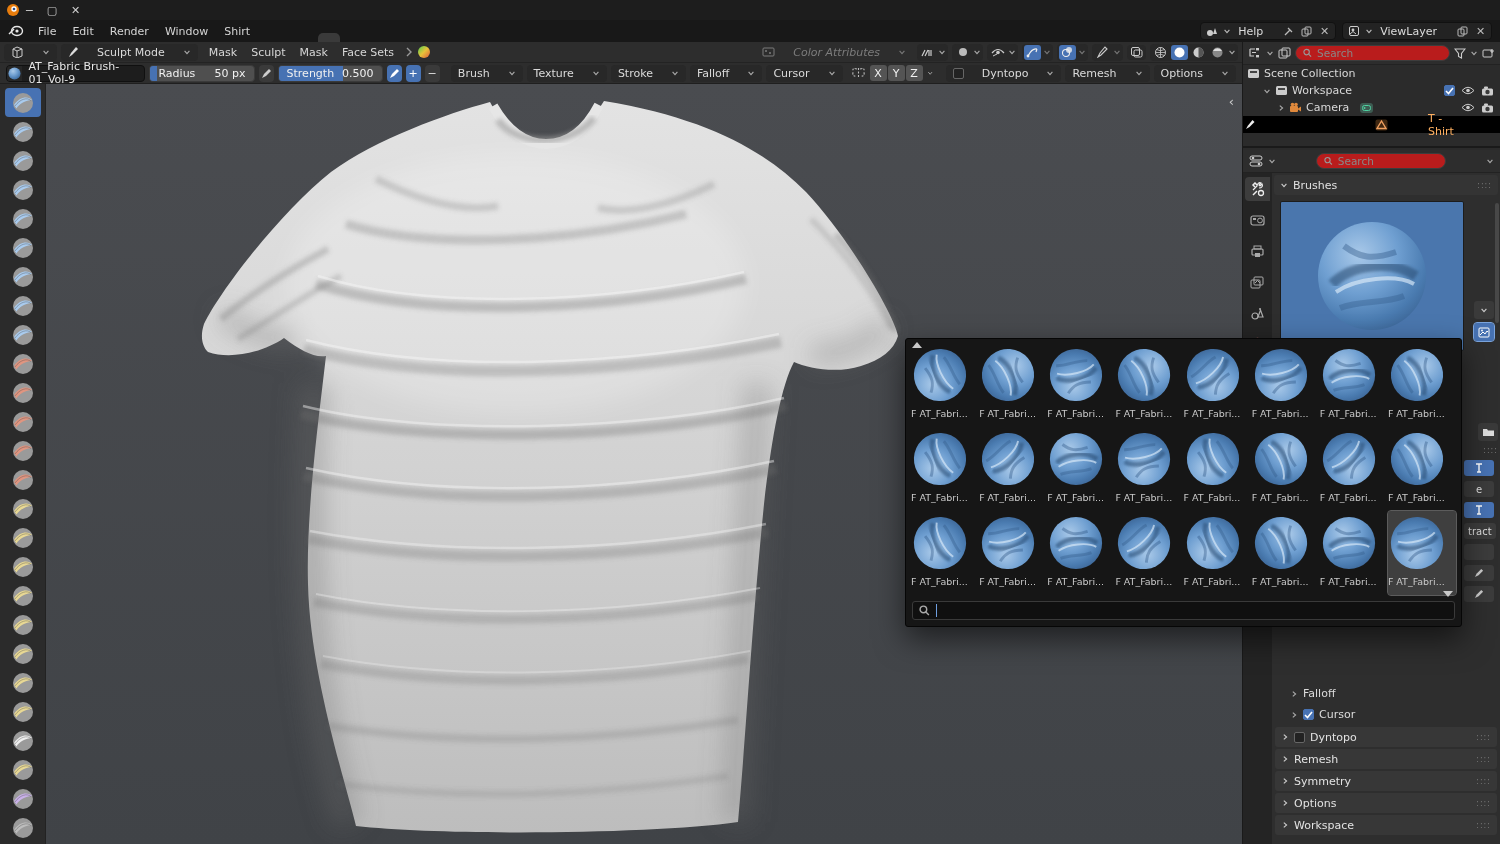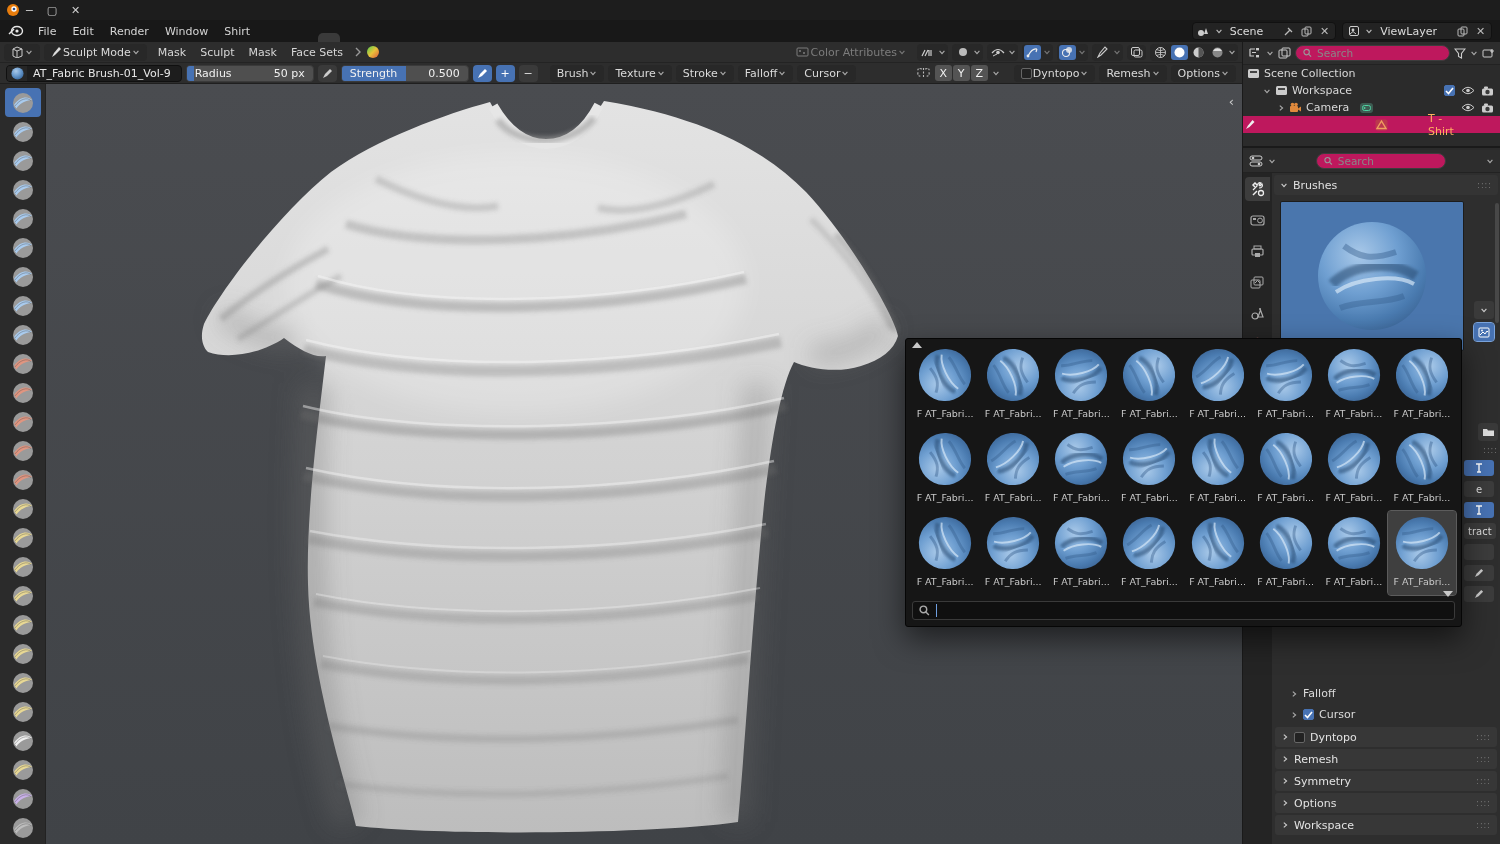--- a/index.html
+++ b/index.html
@@ -20,24 +20,24 @@
   .tab.active { background:#3a3a3a; color:#e8e8e8; }
   .topbar-right { margin-left:auto; display:flex; gap:6px; align-items:center; }
   .id-block { display:flex; align-items:center; background:#232323; border:1px solid #111; border-radius:4px; height:18px; padding:0 4px; gap:5px; }
   .id-block .txt { color:#dcdcdc; padding:0 14px 0 2px; }
   .mini-ic { width:13px; height:13px; display:inline-flex; align-items:center; justify-content:center; color:#bbb; }
 
   
   .left-area { position:absolute; top:42px; left:0; width:1242px; }
   .vheader { height:21px; background:#2d2d2d; border-bottom:1px solid #232323; display:flex; align-items:center; padding:0 4px; gap:4px; }
   .vheader .menu { padding:2px 7px; color:#d6d6d6; }
-  .drop-btn { display:flex; align-items:center; gap:1px; background:#282828; border-radius:4px; padding:2px 7px; color:#dadada; height:17px; }
+  .drop-btn { display:flex; align-items:center; gap:18px; background:#282828; border-radius:4px; padding:2px 7px; color:#dadada; height:17px; }
   .chev { width:8px; height:8px; display:inline-block; }
   .sep-flex { flex:1; }
-  .dim { color:#7c7c7c; }
+  .dim { color:#7c7c7c;font-style:italic; }
   .hdr-icon-group { display:flex; align-items:center; background:#282828; border-radius:4px; height:17px; padding:0 2px; gap:2px; }
   .hdr-ic { width:17px; height:15px; display:inline-flex; align-items:center; justify-content:center; border-radius:3px; }
   .hdr-ic.on { background:#4772b3; }
 
   
   .btoolbar { height:21px; background:#2d2d2d; border-bottom:1px solid #1f1f1f; display:flex; align-items:center; padding:0 6px; gap:4px; }
   .brush-name { display:flex; align-items:center; background:#1d1d1d; border:1px solid #101010; border-radius:4px; height:17px; }
   .brush-name .th { width:20px; height:15px; display:flex; align-items:center; justify-content:center; background:#262626; border-radius:3px 0 0 3px; }
   .brush-name .nm { padding:0 10px 0 6px; color:#e6e6e6; }
   .slider { position:relative; width:128px; height:17px; background:#4f4f4f; border-radius:4px; overflow:hidden; display:flex; align-items:center; justify-content:space-between; padding:0 8px; border:1px solid #3a3a3a;}
@@ -57,26 +57,26 @@
   .tool-btn svg { display:block; }
 
   
   .viewport { position:absolute; top:84px; left:46px; width:1196px; height:760px; background:linear-gradient(#4a4c50, #404347); overflow:hidden; }
   .sidebar-arrow { position:absolute; top:10px; right:8px; color:#cfcfcf; font-size:13px; }
 
   
   .right-col { position:absolute; top:42px; right:0; width:258px; height:802px; background:#2b2b2b; border-left:1px solid #1a1a1a; }
   .outliner { height:106px; border-bottom:2px solid #1a1a1a; background:#2b2b2b; }
   .o-header { height:23px; background:#2d2d2d; display:flex; align-items:center; gap:4px; padding:0 5px; border-bottom:1px solid #222; }
-  .search-field { flex:1; display:flex; align-items:center; gap:5px; background:#be185d; border:1px solid #3d3d3d; border-radius:9px; height:16px; padding:0 7px; }
+  .search-field { flex:1; display:flex; align-items:center; gap:5px; background:#b91c1c; border:1px solid #3d3d3d; border-radius:9px; height:16px; padding:0 7px; }
   .search-field input { background:transparent; border:0; outline:0; color:#ddd; width:100%; font-size:10.5px; }
   .search-field input::placeholder { color:#888; }
   .o-row { height:17px; display:flex; align-items:center; gap:4px; padding:0 4px; }
   .o-row .lbl { color:#d8d8d8; }
-  .o-row.selected { background:#be185d;gap:40px; }
+  .o-row.selected { background:#000000;gap:40px; }
   .o-row.selected .lbl { color:#ffb060; }
   .o-right { margin-left:auto; display:flex; gap:6px; align-items:center; padding-right:2px; }
   .indent1 { width:12px; } .indent2 { width:26px; }
 
   .props { position:absolute; top:108px; left:0; right:0; bottom:0; background:#2b2b2b; }
   .p-header { height:23px; background:#2d2d2d; display:flex; align-items:center; gap:5px; padding:0 6px; border-bottom:1px solid #222; }
   .p-body { position:absolute; top:23px; left:0; right:0; bottom:0; display:flex; }
   .tabstrip { width:29px; background:#242424; padding-top:4px; display:flex; flex-direction:column; align-items:center; gap:7px; }
   .ptab { width:25px; height:24px; border-radius:4px 0 0 4px; display:flex; align-items:center; justify-content:center; }
   .ptab.active { background:#3d3d3d; }
@@ -96,21 +96,21 @@
   .sub-row { display:flex; align-items:center; gap:5px; padding:4px 0 4px 18px; color:#dcdcdc; }
   .prop-panel { display:flex; align-items:center; gap:5px; background:#373737; border-radius:3px; margin:2px 3px; height:20px; padding:0 6px; color:#e2e2e2; }
   .prop-panel .dots { margin-left:auto; color:#777; font-size:8px; letter-spacing:1px; }
   .prop-panel .cb { display:none; }
   .prop-panel.checkbox .cb { display:inline-flex; }
   .vscroll { position:absolute; right:1px; top:30px; width:4px; height:120px; background:#5a5a5a; border-radius:2px; opacity:.6; }
 
   
   .popup { position:absolute; left:905px; top:338px; width:557px; height:289px; background:#161616; border:1px solid #060606; border-radius:3px; box-shadow:0 12px 30px rgba(0,0,0,.55); z-index:50; }
   .grid { position:absolute; top:4px; left:5px; right:5px; display:grid; grid-template-columns:repeat(8, 1fr); }
-  .cell { height:84px; display:flex; flex-direction:column; align-items:center; justify-content:flex-start; border-radius:3px; padding-top:3px; }
+  .cell { height:84px; display:flex; flex-direction:column; align-items:flex-start; justify-content:flex-start; border-radius:3px; padding-top:3px; }
   .cell.selected { background:#3f3f3f; outline:1px solid #5c5c5c; }
   .cell .thumb { width:58px; height:58px; }
   .cell .thumb svg { width:58px; height:58px; }
   .cell-label { margin-top:4px; font-size:9.5px; color:#c9c9c9; max-width:64px; overflow:hidden; white-space:nowrap; }
   .cell:nth-child(2n) .thumb svg { transform:rotate(72deg); }
   .cell:nth-child(3n) .thumb svg { transform:rotate(160deg) scaleX(-1); }
   .cell:nth-child(4n+1) .thumb svg { transform:rotate(250deg); }
   .cell:nth-child(5n) .thumb svg { transform:rotate(310deg) scaleY(-1); }
   .popup-search { position:absolute; left:6px; right:6px; bottom:6px; height:19px; display:flex; align-items:center; gap:6px; background:#101010; border:1px solid #3a3a3a; border-radius:3px; padding:0 6px; }
   .popup-search input { flex:1; background:transparent; border:0; outline:0; color:#ddd; font-size:10.5px; border-left:1px solid #6f9fe0; padding-left:2px; height:13px; }
@@ -202,21 +202,21 @@
       <span class="id-block">
         <span class="mini-ic">
             <svg width="12" height="12" viewBox="0 0 12 12">
               <circle cx="4" cy="8" r="3" fill="#ccc"></circle>
               <path d="M7 9 L9 3 L11 9 Z" fill="#ccc"></path>
             </svg>
           </span>
         <svg class="chev" viewBox="0 0 10 10">
             <polyline points="2,3.5 5,7 8,3.5" fill="none" stroke="#bbb" stroke-width="1.4"></polyline>
           </svg>
-        <span class="txt">Scene</span>
+        <span class="txt">Help</span>
         <span class="mini-ic">
             <svg width="11" height="11" viewBox="0 0 11 11">
               <path d="M2 9 L6 5 M5 2 L9 6 M4 7 L7 4" stroke="#bbb" stroke-width="1.3" fill="none"></path>
             </svg>
           </span>
         <span class="mini-ic">
             <svg width="11" height="11" viewBox="0 0 11 11">
               <rect x="1" y="3" width="6" height="7" rx="1" fill="none" stroke="#bbb"></rect>
               <rect x="4" y="1" width="6" height="7" rx="1" fill="none" stroke="#bbb"></rect>
             </svg>

